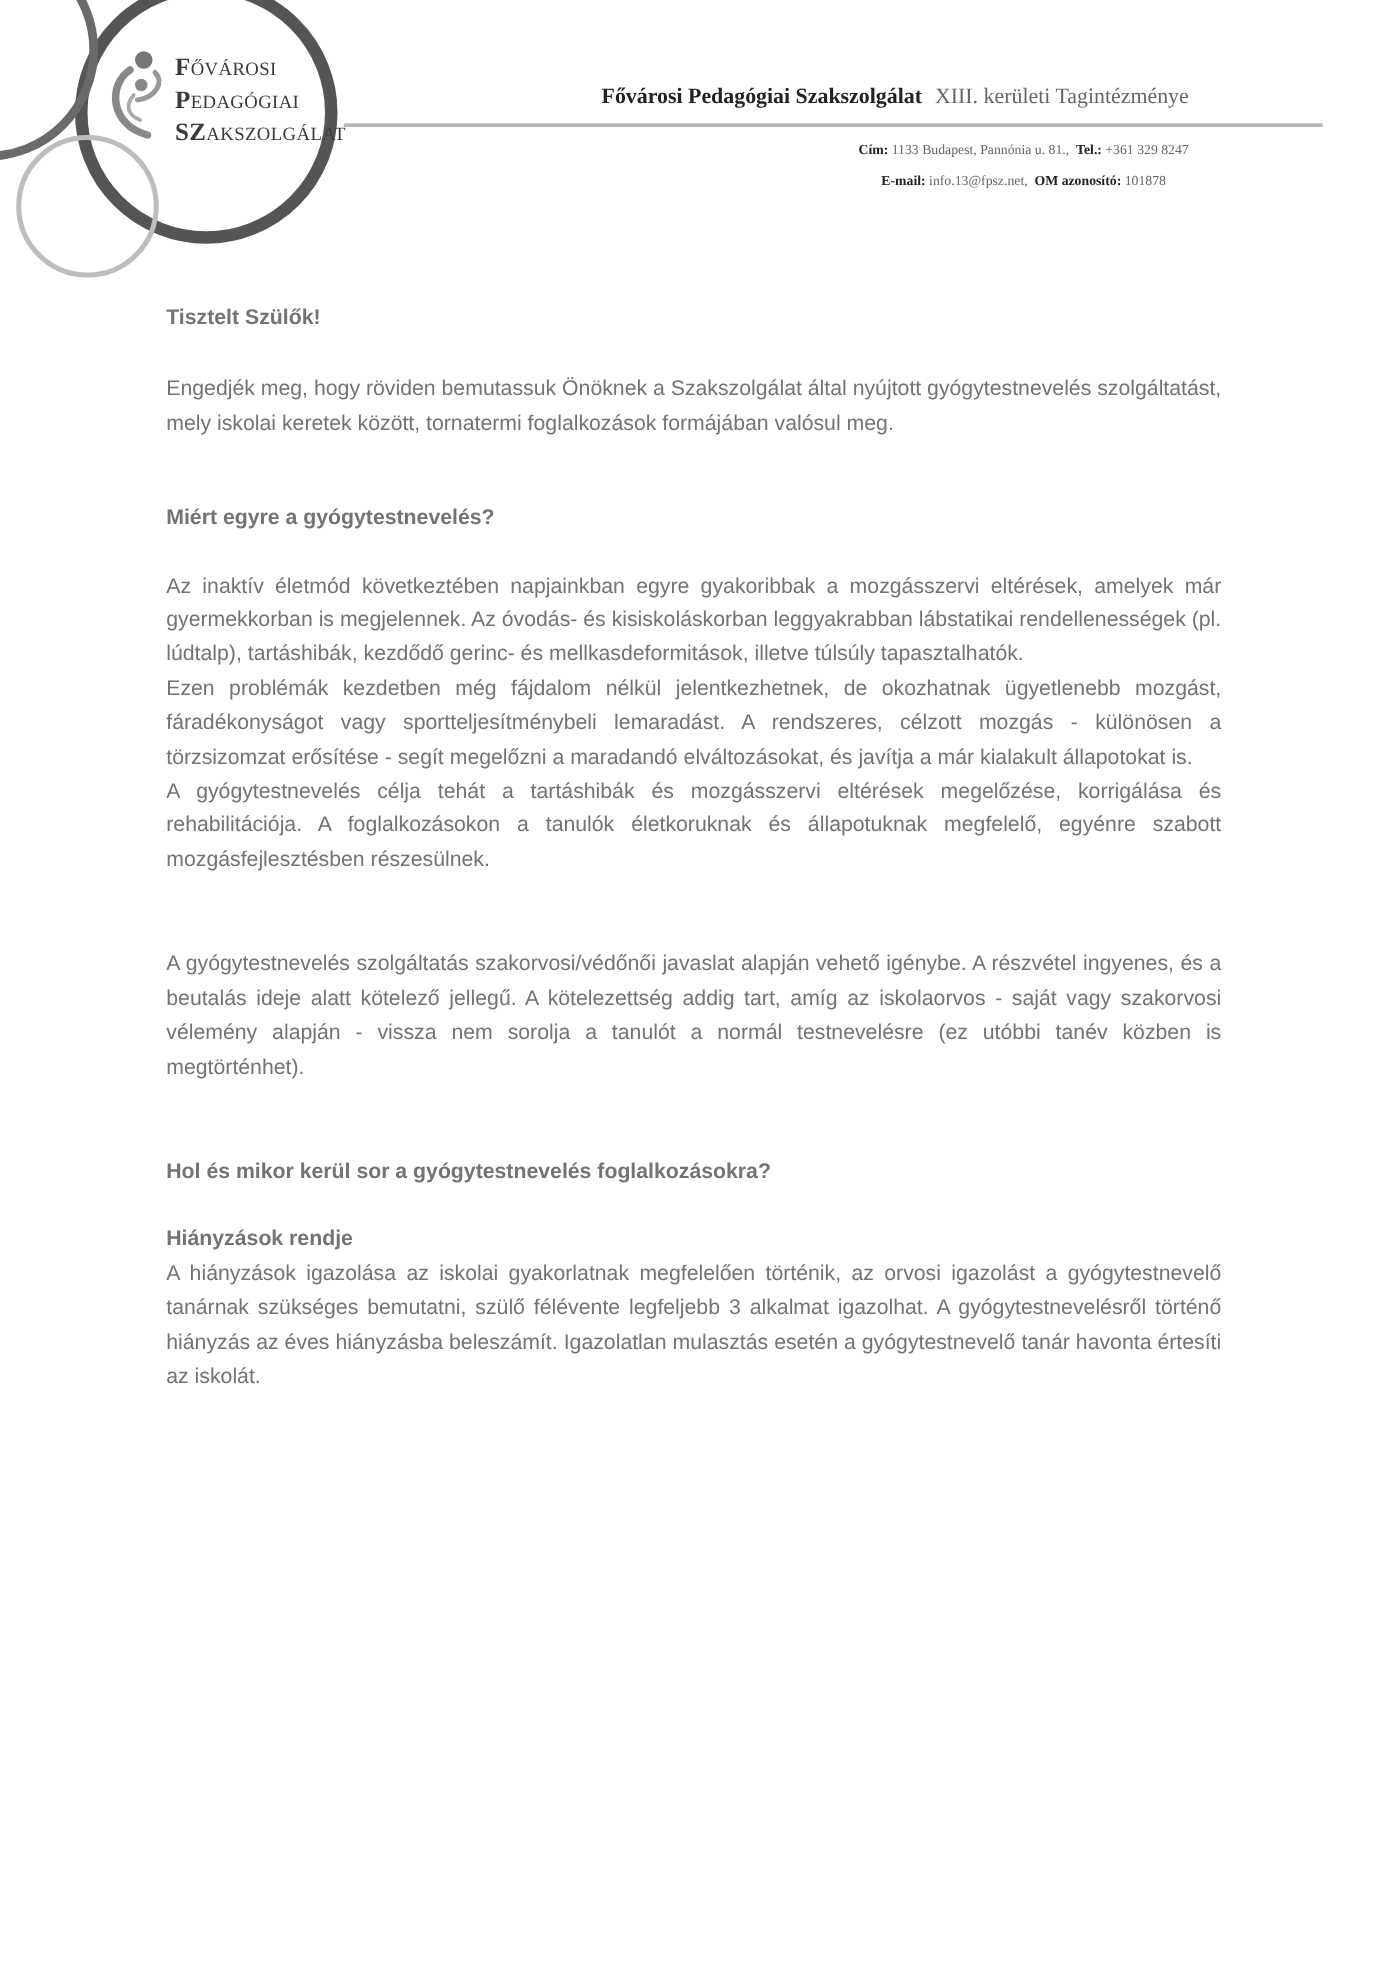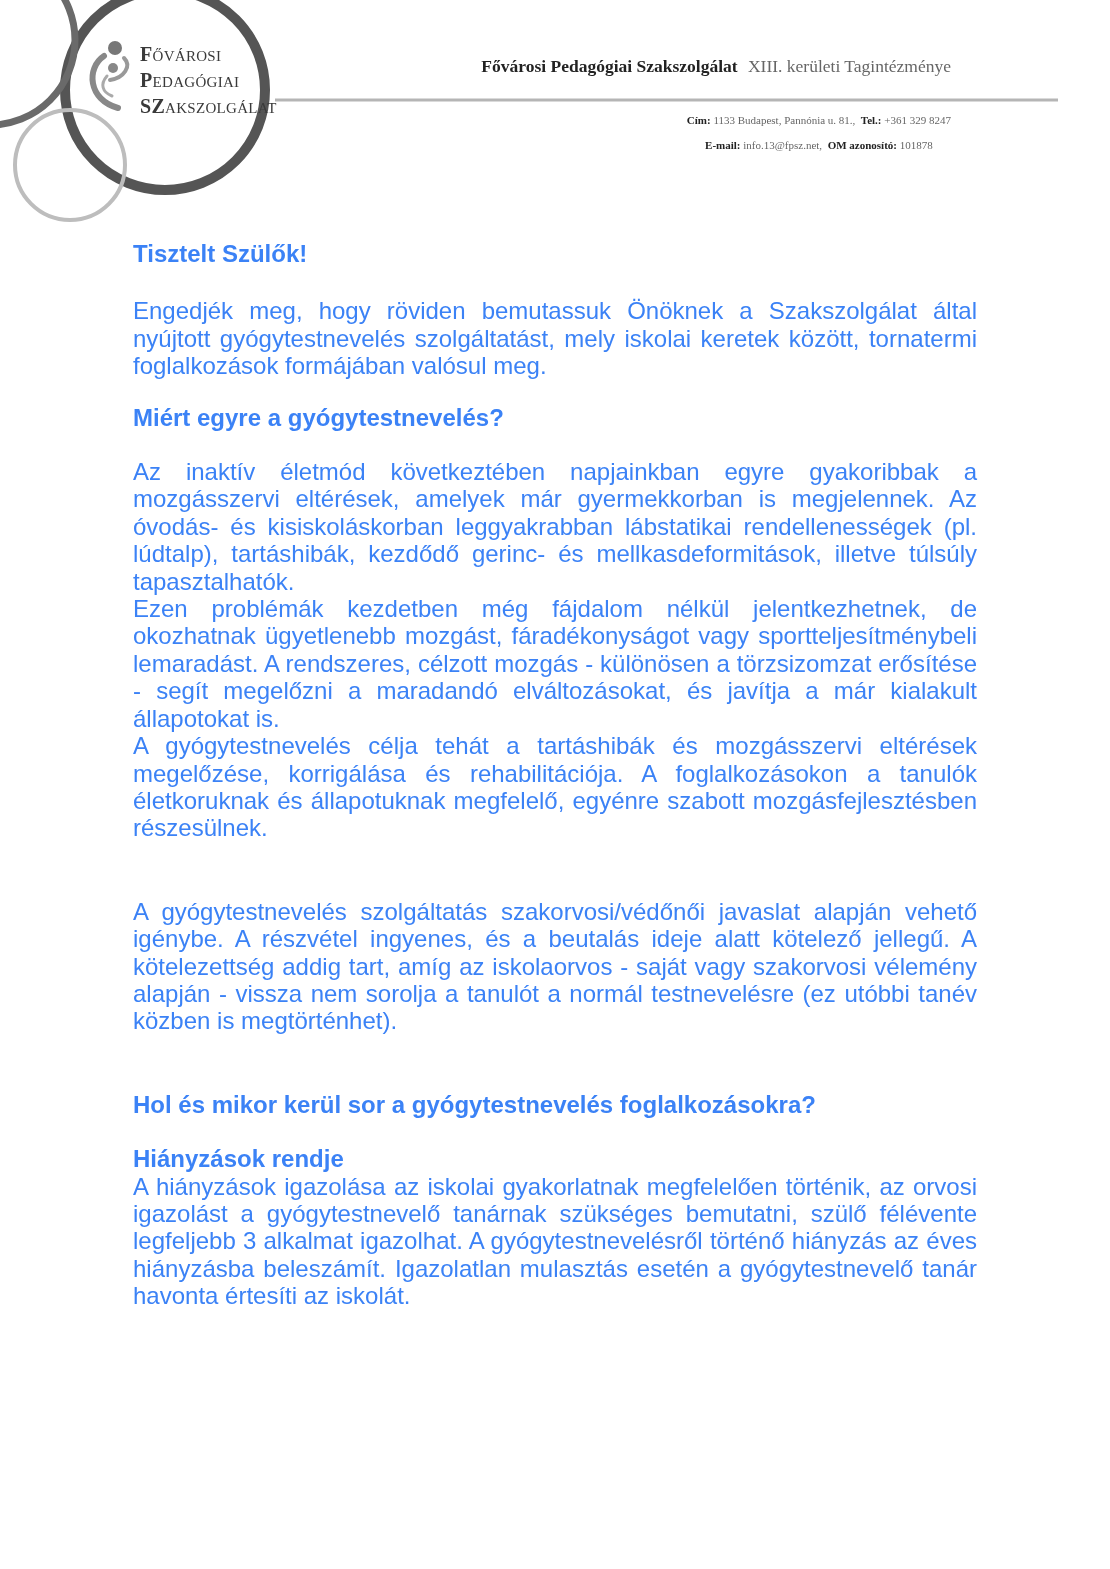--- a/index.html
+++ b/index.html
@@ -5,29 +5,29 @@
     html, body { margin: 0; padding: 0; background: #ffffff; }
     body { width: 1110px; height: 1569px; position: relative; overflow: hidden; }
     .page { position: absolute; left: 0; top: 0; width: 1006px; height: 1569px; }
 
     
     .deco { position: absolute; left: 0; top: 0; width: 1110px; height: 230px; }
 
     .logo-text { position: absolute; left: 140px; top: 42px; font-family: "Liberation Serif", "DejaVu Serif", serif; color: #3a3a3a; font-size: 15px; line-height: 24px; letter-spacing: 0.3px; }
     .logo-text .cap { font-size: 20px; font-weight: bold; }
 
-    .org-name { position: absolute; right: 55px; top: 56px; font-family: "Liberation Serif", "DejaVu Serif", serif; font-size: 17.5px; color: #222; white-space: nowrap; }
+    .org-name { position: absolute; right: 55px; top: 66px; font-family: "Liberation Serif", "DejaVu Serif", serif; font-size: 17.5px; color: #222; white-space: nowrap; }
     .org-name .b { font-weight: bold; }
     .org-name .sub { color: #666; margin-left: 6px; }
 
     .contact { position: absolute; right: 55px; top: 108px; font-family: Liberation Serif, serif; font-size: 11px; color: #666; text-align: center; line-height: 25px; white-space: nowrap; }
     .contact .lbl { color: #222; font-weight: bold; }
 
     
-    .content { position: absolute; left: 133px; top: 240px; width: 844px; font-family: "Liberation Sans", "DejaVu Sans", sans-serif; font-size: 24px; line-height: 27.4px; color: #3b82f6; }
+    .content { position: absolute; left: 133px; top: 240px; width: 844px; font-family: "Liberation Sans", "DejaVu Sans", sans-serif; font-size: 17px; line-height: 27.4px; color: #737373; }
     .content p { margin: 0; text-align: justify; }
     .content .h { font-weight: bold; margin: 0; }
     .greeting { margin-bottom: 30px !important; }
   </style>
 </head>
 <body>
 
 <div class="page">
 
   <svg class="deco" viewBox="0 0 1110 230">
@@ -66,21 +66,21 @@
     <div>
       <span class="lbl">E-mail:</span>
       <span>info.13@fpsz.net,</span>&nbsp;
       <span class="lbl">OM azonosító:</span>
       <span>101878</span>
     </div>
   </div>
 
   <div class="content">
     <p class="h greeting">Tisztelt Szülők!</p>
-    <p style="margin-bottom:24px;">Engedjék meg, hogy röviden bemutassuk Önöknek a Szakszolgálat által nyújtott gyógytestnevelés szolgáltatást, mely iskolai keretek között, tornatermi foglalkozások formájában valósul meg.</p>
+    <p style="margin-bottom:48px;">Engedjék meg, hogy röviden bemutassuk Önöknek a Szakszolgálat által nyújtott gyógytestnevelés szolgáltatást, mely iskolai keretek között, tornatermi foglalkozások formájában valósul meg.</p>
 
     <p class="h" style="margin-bottom:27px;">Miért egyre a gyógytestnevelés?</p>
     <p>Az inaktív életmód következtében napjainkban egyre gyakoribbak a mozgásszervi eltérések, amelyek már gyermekkorban is megjelennek. Az óvodás- és kisiskoláskorban leggyakrabban lábstatikai rendellenességek (pl. lúdtalp), tartáshibák, kezdődő gerinc- és mellkasdeformitások, illetve túlsúly tapasztalhatók.</p>
     <p>Ezen problémák kezdetben még fájdalom nélkül jelentkezhetnek, de okozhatnak ügyetlenebb mozgást, fáradékonyságot vagy sportteljesítménybeli lemaradást. A rendszeres, célzott mozgás - különösen a törzsizomzat erősítése - segít megelőzni a maradandó elváltozásokat, és javítja a már kialakult állapotokat is.</p>
     <p style="margin-bottom:56px;">A gyógytestnevelés célja tehát a tartáshibák és mozgásszervi eltérések megelőzése, korrigálása és rehabilitációja. A foglalkozásokon a tanulók életkoruknak és állapotuknak megfelelő, egyénre szabott mozgásfejlesztésben részesülnek.</p>
 
     <p style="margin-bottom:56px;">A gyógytestnevelés szolgáltatás szakorvosi/védőnői javaslat alapján vehető igénybe. A részvétel ingyenes, és a beutalás ideje alatt kötelező jellegű. A kötelezettség addig tart, amíg az iskolaorvos - saját vagy szakorvosi vélemény alapján - vissza nem sorolja a tanulót a normál testnevelésre (ez utóbbi tanév közben is megtörténhet).</p>
 
     <p class="h" style="margin-bottom:27px;">Hol és mikor kerül sor a gyógytestnevelés foglalkozásokra?</p>
 

